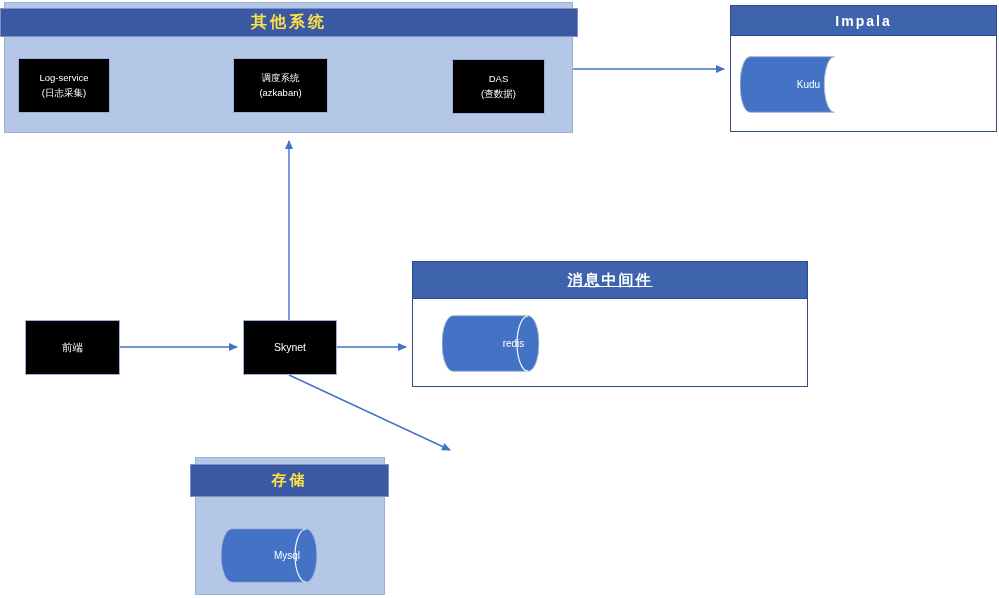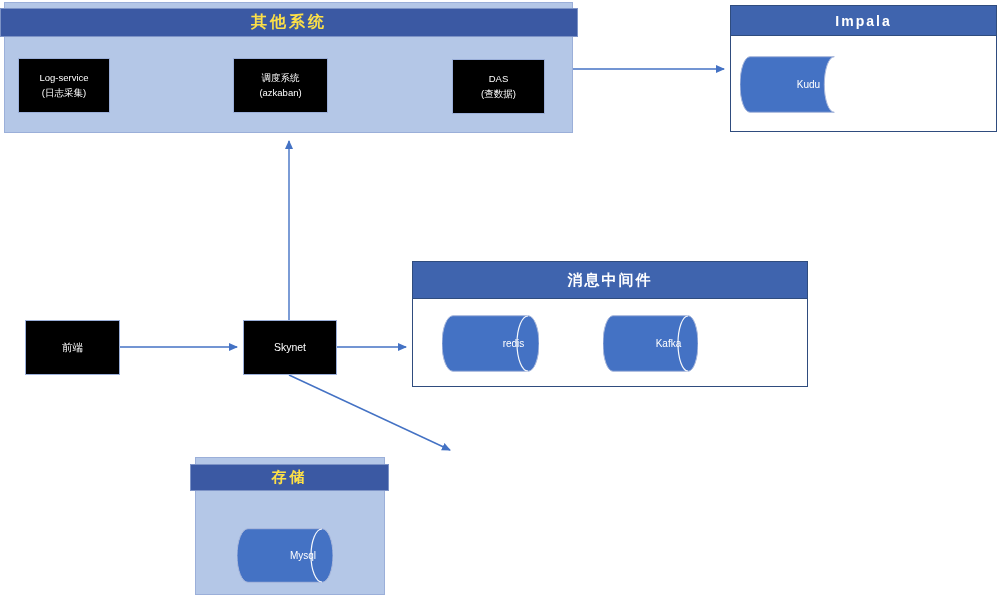--- a/index.html
+++ b/index.html
@@ -75,51 +75,44 @@
     </div>
   </div>
   <div class="shape stored" style="left:740px;top:56px;width:95px;height:57px;">
       <svg width="95" height="57" viewBox="0 0 95 57">
         <path d="M 10 0.7 L 94.3 0.7 A 10 27.8 0 0 0 94.3 56.3 L 10 56.3 A 10 27.8 0 0 1 10 0.7 Z" fill="#4472C4" stroke="#A9B8DC" stroke-width="1"></path>
       </svg>
     <span class="shape-label">Kudu</span>
   </div>
 
   <div class="white-group" style="left:412px;top:261px;width:396px;height:126px;">
-    <div class="wg-header" style="height:37px;font-size:15px;">
+    <div class="wg-header" style="height:37px;font-size:15px;text-decoration:underline;">
       <span>消息中间件</span>
     </div>
   </div>
   <div class="shape cyl" style="left:442px;top:315px;width:107px;height:57px;">
       <svg width="97" height="57" viewBox="0 0 97 57">
         <path d="M 11 0.7 L 86 0.7 A 11 27.8 0 0 1 86 56.3 L 11 56.3 A 11 27.8 0 0 1 11 0.7 Z" fill="#4472C4" stroke="#A9B8DC" stroke-width="1"></path>
         <path d="M 86 1 A 11 27.5 0 0 0 86 56" fill="none" stroke="#FFFFFF" stroke-width="1.2" opacity="0.95"></path>
       </svg>
     <span class="shape-label">redis</span>
   </div>
-  <div class="shape cyl" style="left:603px;top:315px;width:95px;height:57px;">
-      <svg width="95" height="57" viewBox="0 0 95 57">
-        <path d="M 10 0.7 L 85 0.7 A 10 27.8 0 0 1 85 56.3 L 10 56.3 A 10 27.8 0 0 1 10 0.7 Z" fill="#4472C4" stroke="#A9B8DC" stroke-width="1"></path>
-        <path d="M 85 1 A 10 27.5 0 0 0 85 56" fill="none" stroke="#FFFFFF" stroke-width="1.2" opacity="0.95"></path>
-      </svg>
-    <span class="shape-label">Kafka</span>
-  </div>
 
   <div class="node mid-node" style="left:25px;top:320px;width:95px;height:55px;">
     <span class="l1">前端</span>
   </div>
   <div class="node mid-node" style="left:243px;top:320px;width:94px;height:55px;">
     <span class="l1">Skynet</span>
   </div>
 
   <div class="light-body" style="left:195px;top:457px;width:190px;height:138px;"></div>
-  <div class="dark-header" style="left:190px;top:464px;width:199px;height:27px;font-size:15px;">
+  <div class="dark-header" style="left:190px;top:464px;width:199px;height:33px;font-size:15px;">
     <span>存储</span>
   </div>
-  <div class="shape cyl" style="left:237px;top:528px;width:96px;height:55px;text-align:center;">
+  <div class="shape cyl" style="left:221px;top:528px;width:96px;height:55px;text-align:center;">
       <svg width="96" height="55" viewBox="0 0 96 55">
         <path d="M 11 0.7 L 85 0.7 A 11 26.8 0 0 1 85 54.3 L 11 54.3 A 11 26.8 0 0 1 11 0.7 Z" fill="#4472C4" stroke="#A9B8DC" stroke-width="1"></path>
         <path d="M 85 1 A 11 26.5 0 0 0 85 54" fill="none" stroke="#FFFFFF" stroke-width="1.2" opacity="0.95"></path>
       </svg>
     <span class="shape-label">Mysql</span>
   </div>
 
 </div>
 
 </body></html>

